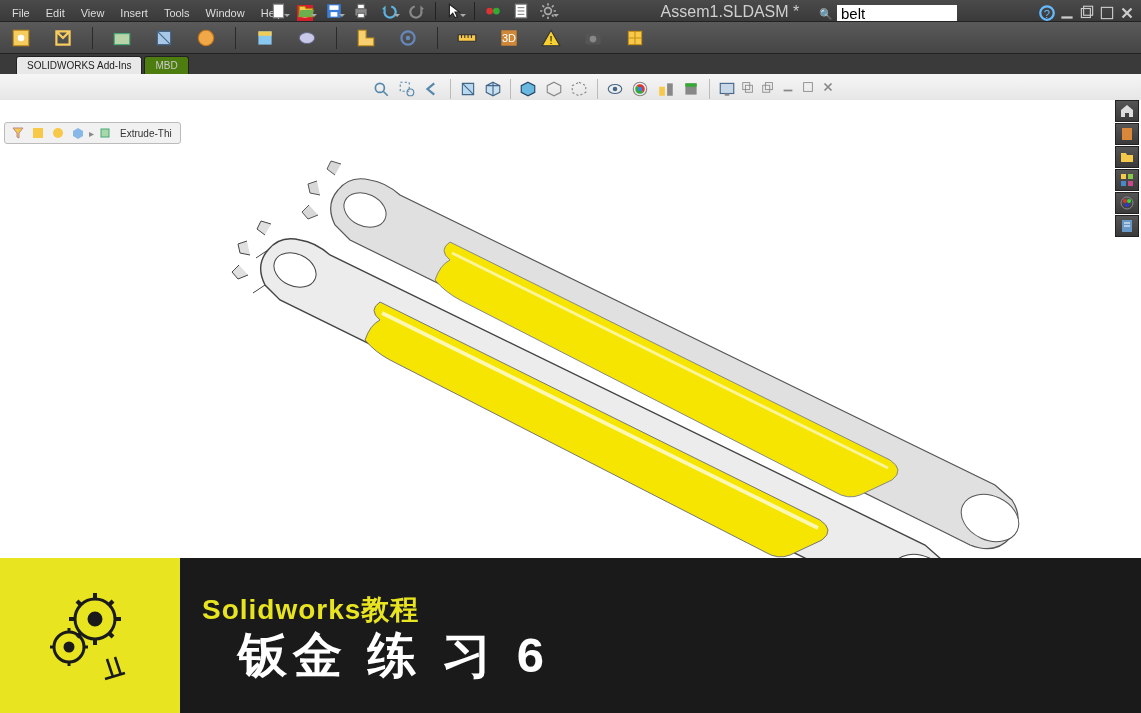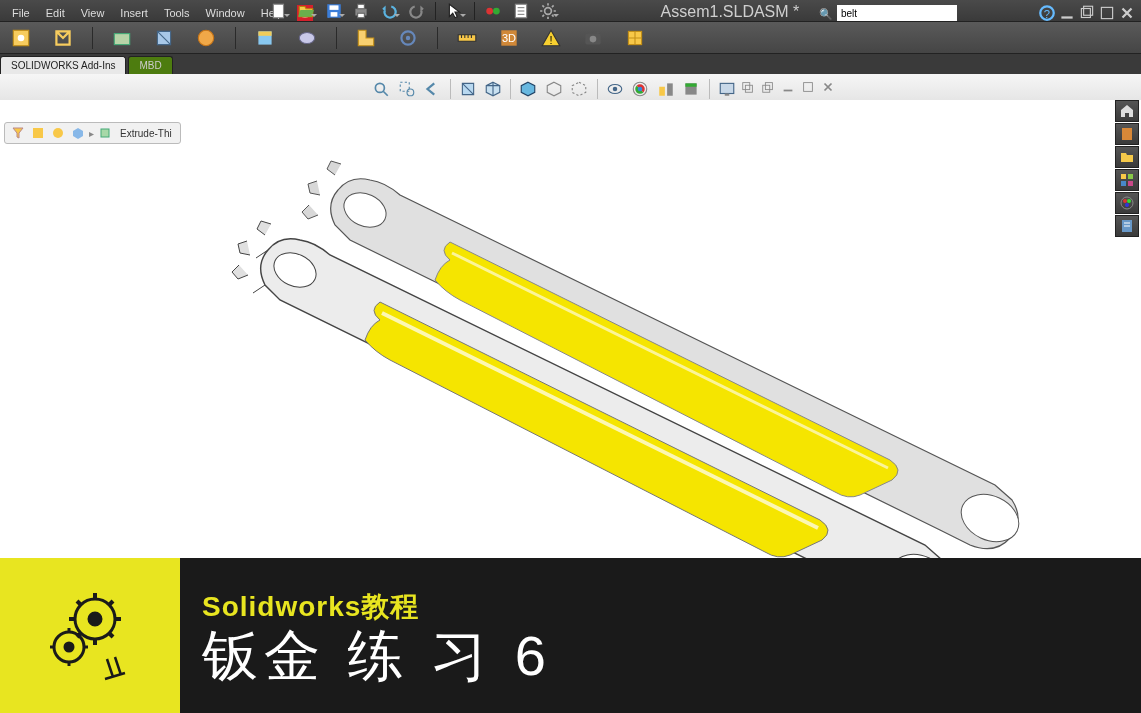--- a/index.html
+++ b/index.html
@@ -3,33 +3,33 @@
 <meta charset="utf-8">
 <style>
 * { margin:0; padding:0; box-sizing:border-box; font-family:"Segoe UI",Arial,sans-serif; }
 body { width:1141px; height:713px; overflow:hidden; background:#fff; position:relative; }
 
 .menubar { height:22px; background:linear-gradient(#4a4a4a,#3a3a3a); display:flex; align-items:flex-end; padding:0 4px; color:#ddd; font-size:11px; border-bottom:1px solid #222; }
 .menubar .mitem { padding:2px 8px; cursor:pointer; }
 .menubar .sw-logo { width:16px; height:16px; margin:0 6px; }
 .menubar .spacer { flex:1; }
 .menubar .doc-title { color:#cfcfcf; font-size:16px; margin:0 20px; }
-.menubar .search { background:#fff; border:none; height:16px; width:120px; font-size:10px; padding:0 4px; }
+.menubar .search { background:#fff; border:none; height:16px; width:120px; font-size:15px; padding:0 4px; }
 .menubar .winbtn { width:18px; height:16px; margin:0 1px; display:flex; align-items:center; justify-content:center; cursor:pointer; }
 
 .qat { height:26px; background:linear-gradient(#484848,#383838); display:flex; align-items:center; padding:0 260px 0 6px; gap:2px; border-bottom:1px solid #222; }
 .qat .qbtn { width:32px; height:22px; display:flex; align-items:center; justify-content:center; cursor:pointer; position:relative; }
 .qat .qbtn.dd::after { content:""; position:absolute; right:2px; bottom:2px; border:3px solid transparent; border-top-color:#aaa; }
 .qat .sep { width:1px; height:18px; background:#222; margin:0 4px; }
 
 .ribbon { height:32px; background:linear-gradient(#5a5a5a,#454545); display:flex; align-items:center; padding:0 6px; gap:12px; border-bottom:1px solid #222; }
 .ribbon .rbtn { width:30px; height:28px; display:flex; align-items:center; justify-content:center; cursor:pointer; border-radius:2px; }
 .ribbon .rsep { width:1px; height:22px; background:#2a2a2a; margin:0 2px; }
 
-.tabs { height:20px; background:#3a3a3a; display:flex; align-items:flex-end; padding:0 0; font-size:10px; color:#ccc; }
+.tabs { height:20px; background:#3a3a3a; display:flex; align-items:flex-end; padding:0 16px; font-size:10px; color:#ccc; }
 .tabs .tab { padding:3px 10px; background:#4d7c0f; border:1px solid #222; border-bottom:none; margin-right:2px; cursor:pointer; border-radius:3px 3px 0 0; }
 .tabs .tab.active { background:#e8e8e8; color:#222; }
 
 .toolbar2 { height:30px; background:linear-gradient(#f6f6f6,#e4e4e4); border-bottom:1px solid #bbb; display:flex; align-items:center; padding:0 300px 0 6px; gap:3px; }
 .toolbar2 .tb { width:26px; height:24px; display:flex; align-items:center; justify-content:center; cursor:pointer; border-radius:2px; }
 .toolbar2 .tsep { width:1px; height:20px; background:#bbb; margin:0 3px; }
 .toolbar2 .winctrl { margin-left:auto; display:flex; gap:6px; padding-right:6px; }
 
 .feature-bar { position:absolute; top:122px; left:4px; height:22px; background:rgba(240,240,240,.95); border:1px solid #bbb; border-radius:3px; display:flex; align-items:center; padding:0 4px; gap:2px; font-size:10px; z-index:5; }
 .feature-bar .fbtn { width:18px; height:18px; cursor:pointer; display:flex; align-items:center; justify-content:center; }
@@ -37,21 +37,21 @@
 
 .viewport { position:absolute; top:100px; left:0; right:0; bottom:0; background:#fff; overflow:hidden; }
 
 .side-toolbar { position:absolute; right:2px; top:100px; width:24px; display:flex; flex-direction:column; gap:1px; z-index:6; }
 .side-toolbar .sbtn { width:24px; height:22px; background:linear-gradient(#555,#3a3a3a); border:1px solid #222; cursor:pointer; display:flex; align-items:center; justify-content:center; }
 
 .banner { position:absolute; left:0; right:0; bottom:0; height:155px; background:#1a1a1a; display:flex; align-items:center; z-index:10; }
 .banner .icon-box { width:180px; height:155px; background:#e8e520; display:flex; align-items:center; justify-content:center; }
 .banner .text-box { flex:1; padding-left:22px; display:flex; flex-direction:column; justify-content:center; }
 .banner .line1 { color:#e8e520; font-size:28px; font-weight:bold; letter-spacing:1px; }
-.banner .line2 { color:#fff; font-size:56px; font-weight:normal; letter-spacing:6px; line-height:1; margin-top:2px; }
+.banner .line2 { color:#fff; font-size:49px; font-weight:bold; letter-spacing:6px; line-height:1; margin-top:2px;margin-left:36px; }
 
 svg.ico { width:18px; height:18px; }
 svg.ico-lg { width:22px; height:22px; }
 
 .model { position:absolute; top:20px; left:150px; width:900px; height:540px; }
 </style>
 </head>
 <body>
 
 <div class="menubar">

